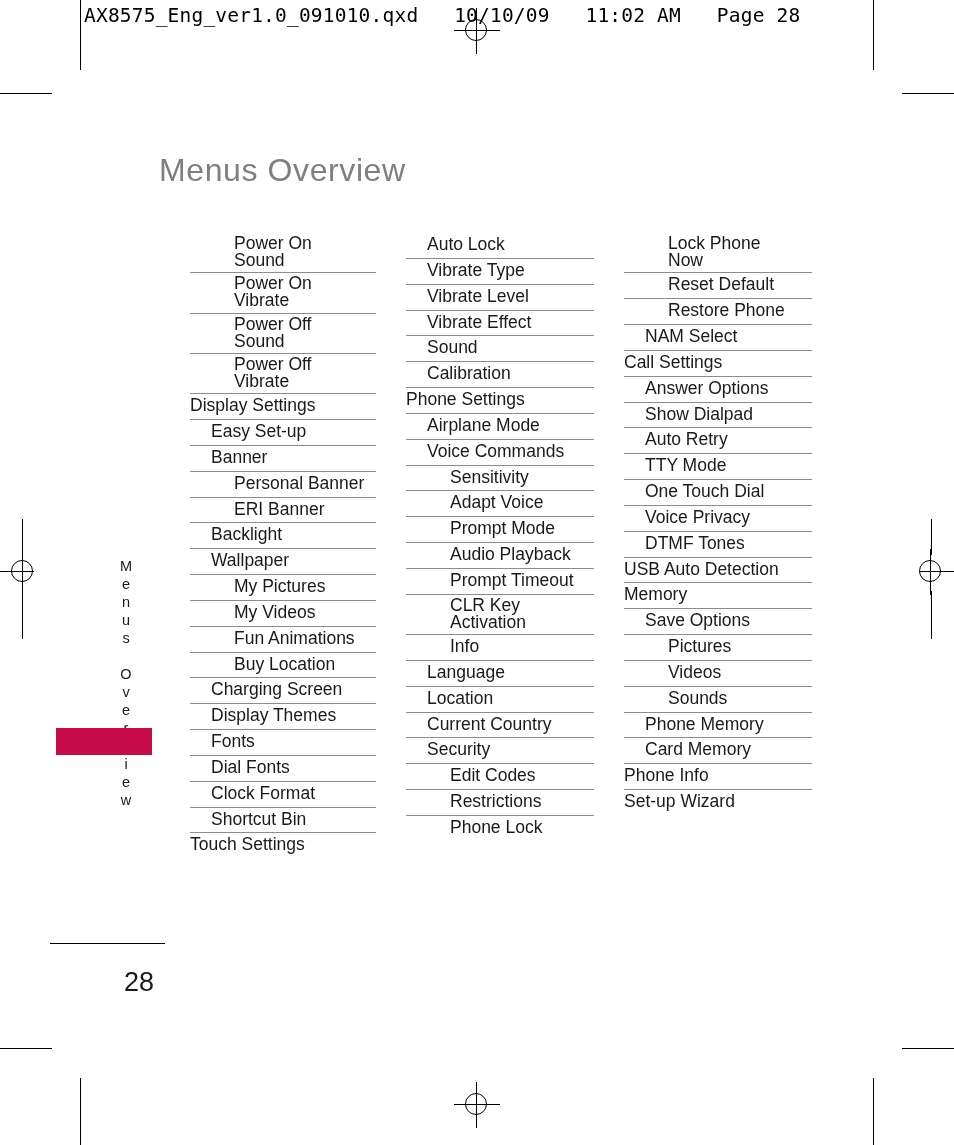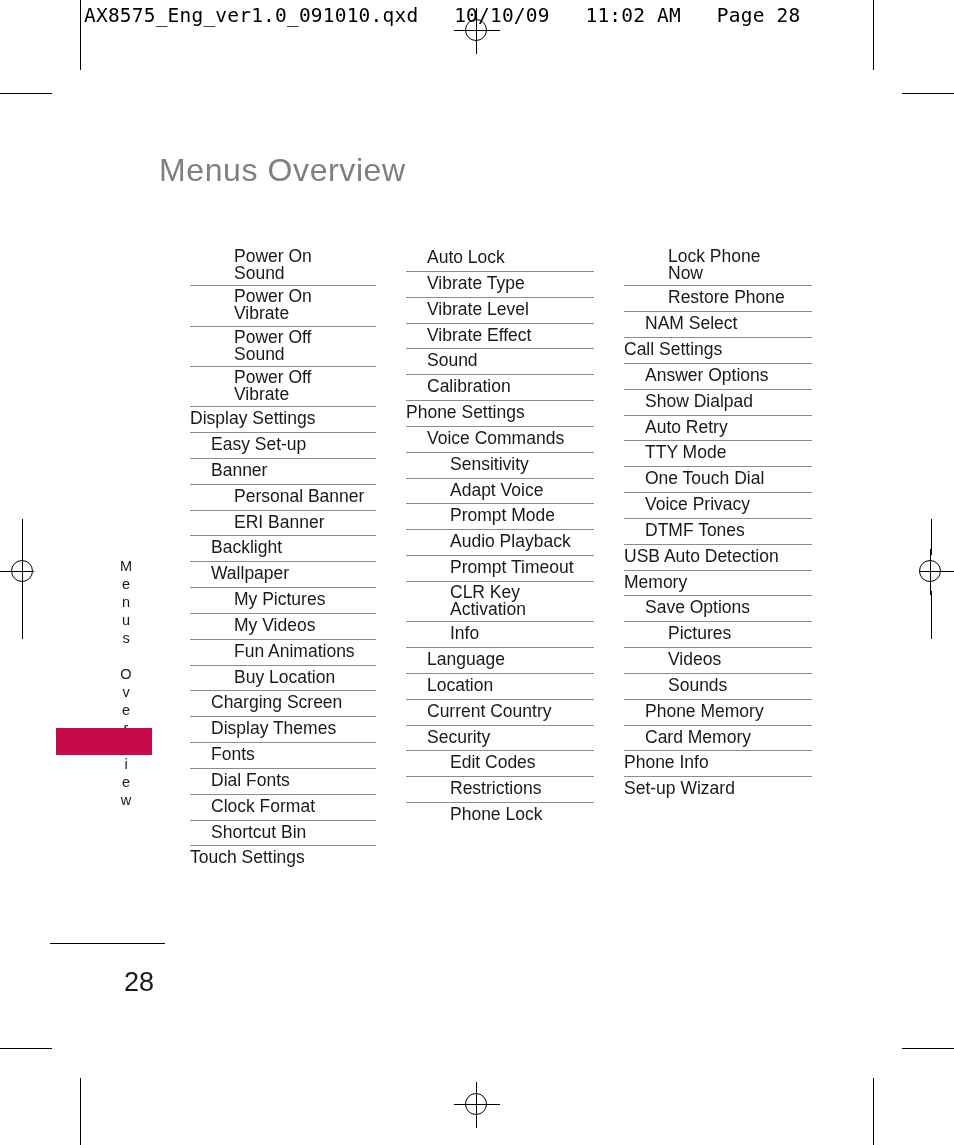--- a/index.html
+++ b/index.html
@@ -118,21 +118,20 @@
   
   #menu-columns {
     position: absolute;
     left: 0;
     top: 233px;
     width: 954px;
   }
   .menu-column {
     position: absolute;
     top: 0;
-    margin-top: 13px;
   }
   #menu-column-1 { left: 190px; width: 186px; }
   #menu-column-2 { left: 406px; width: 188px; }
   #menu-column-3 { left: 624px; width: 188px; }
 
   .menu-item {
     border-bottom: 1px solid #8c8c8c;
     font-size: 17.5px;
     line-height: 1.02;
     color: #1a1a1a;
@@ -230,40 +229,42 @@
       <div class="menu-item lvl0" style="border-bottom-color: rgb(140, 140, 140);">Touch Settings</div>
     </div>
   <div class="menu-column" id="menu-column-2">
       <div class="menu-item lvl1" style="border-bottom-color: rgb(140, 140, 140);">Auto Lock</div>
       <div class="menu-item lvl1" style="border-bottom-color: rgb(140, 140, 140);">Vibrate Type</div>
       <div class="menu-item lvl1" style="border-bottom-color: rgb(140, 140, 140);">Vibrate Level</div>
       <div class="menu-item lvl1" style="border-bottom-color: rgb(140, 140, 140);">Vibrate Effect</div>
       <div class="menu-item lvl1" style="border-bottom-color: rgb(140, 140, 140);">Sound</div>
       <div class="menu-item lvl1" style="border-bottom-color: rgb(140, 140, 140);">Calibration</div>
       <div class="menu-item lvl0" style="border-bottom-color: rgb(140, 140, 140);">Phone Settings</div>
+      <div class="menu-item lvl1" style="border-bottom-color: rgb(140, 140, 140);">Airplane Mode</div>
       <div class="menu-item lvl1" style="border-bottom-color: rgb(140, 140, 140);">Voice Commands</div>
       <div class="menu-item lvl2" style="border-bottom-color: rgb(140, 140, 140);">Sensitivity</div>
       <div class="menu-item lvl2" style="border-bottom-color: rgb(140, 140, 140);">Adapt Voice</div>
       <div class="menu-item lvl2" style="border-bottom-color: rgb(140, 140, 140);">Prompt Mode</div>
       <div class="menu-item lvl2" style="border-bottom-color: rgb(140, 140, 140);">Audio Playback</div>
       <div class="menu-item lvl2" style="border-bottom-color: rgb(140, 140, 140);">Prompt Timeout</div>
       <div class="menu-item lvl2 two-line" style="border-bottom-color: rgb(140, 140, 140);">CLR Key
 Activation</div>
       <div class="menu-item lvl2" style="border-bottom-color: rgb(140, 140, 140);">Info</div>
       <div class="menu-item lvl1" style="border-bottom-color: rgb(140, 140, 140);">Language</div>
       <div class="menu-item lvl1" style="border-bottom-color: rgb(140, 140, 140);">Location</div>
       <div class="menu-item lvl1" style="border-bottom-color: rgb(140, 140, 140);">Current Country</div>
       <div class="menu-item lvl1" style="border-bottom-color: rgb(140, 140, 140);">Security</div>
       <div class="menu-item lvl2" style="border-bottom-color: rgb(140, 140, 140);">Edit Codes</div>
       <div class="menu-item lvl2" style="border-bottom-color: rgb(140, 140, 140);">Restrictions</div>
       <div class="menu-item lvl2" style="border-bottom-color: rgb(140, 140, 140);">Phone Lock</div>
     </div>
   <div class="menu-column" id="menu-column-3">
       <div class="menu-item lvl2 two-line" style="border-bottom-color: rgb(140, 140, 140);">Lock Phone
 Now</div>
+      <div class="menu-item lvl2" style="border-bottom-color: rgb(140, 140, 140);">Reset Default</div>
       <div class="menu-item lvl2" style="border-bottom-color: rgb(140, 140, 140);">Restore Phone</div>
       <div class="menu-item lvl1" style="border-bottom-color: rgb(140, 140, 140);">NAM Select</div>
       <div class="menu-item lvl0" style="border-bottom-color: rgb(140, 140, 140);">Call Settings</div>
       <div class="menu-item lvl1" style="border-bottom-color: rgb(140, 140, 140);">Answer Options</div>
       <div class="menu-item lvl1" style="border-bottom-color: rgb(140, 140, 140);">Show Dialpad</div>
       <div class="menu-item lvl1" style="border-bottom-color: rgb(140, 140, 140);">Auto Retry</div>
       <div class="menu-item lvl1" style="border-bottom-color: rgb(140, 140, 140);">TTY Mode</div>
       <div class="menu-item lvl1" style="border-bottom-color: rgb(140, 140, 140);">One Touch Dial</div>
       <div class="menu-item lvl1" style="border-bottom-color: rgb(140, 140, 140);">Voice Privacy</div>
       <div class="menu-item lvl1" style="border-bottom-color: rgb(140, 140, 140);">DTMF Tones</div>

